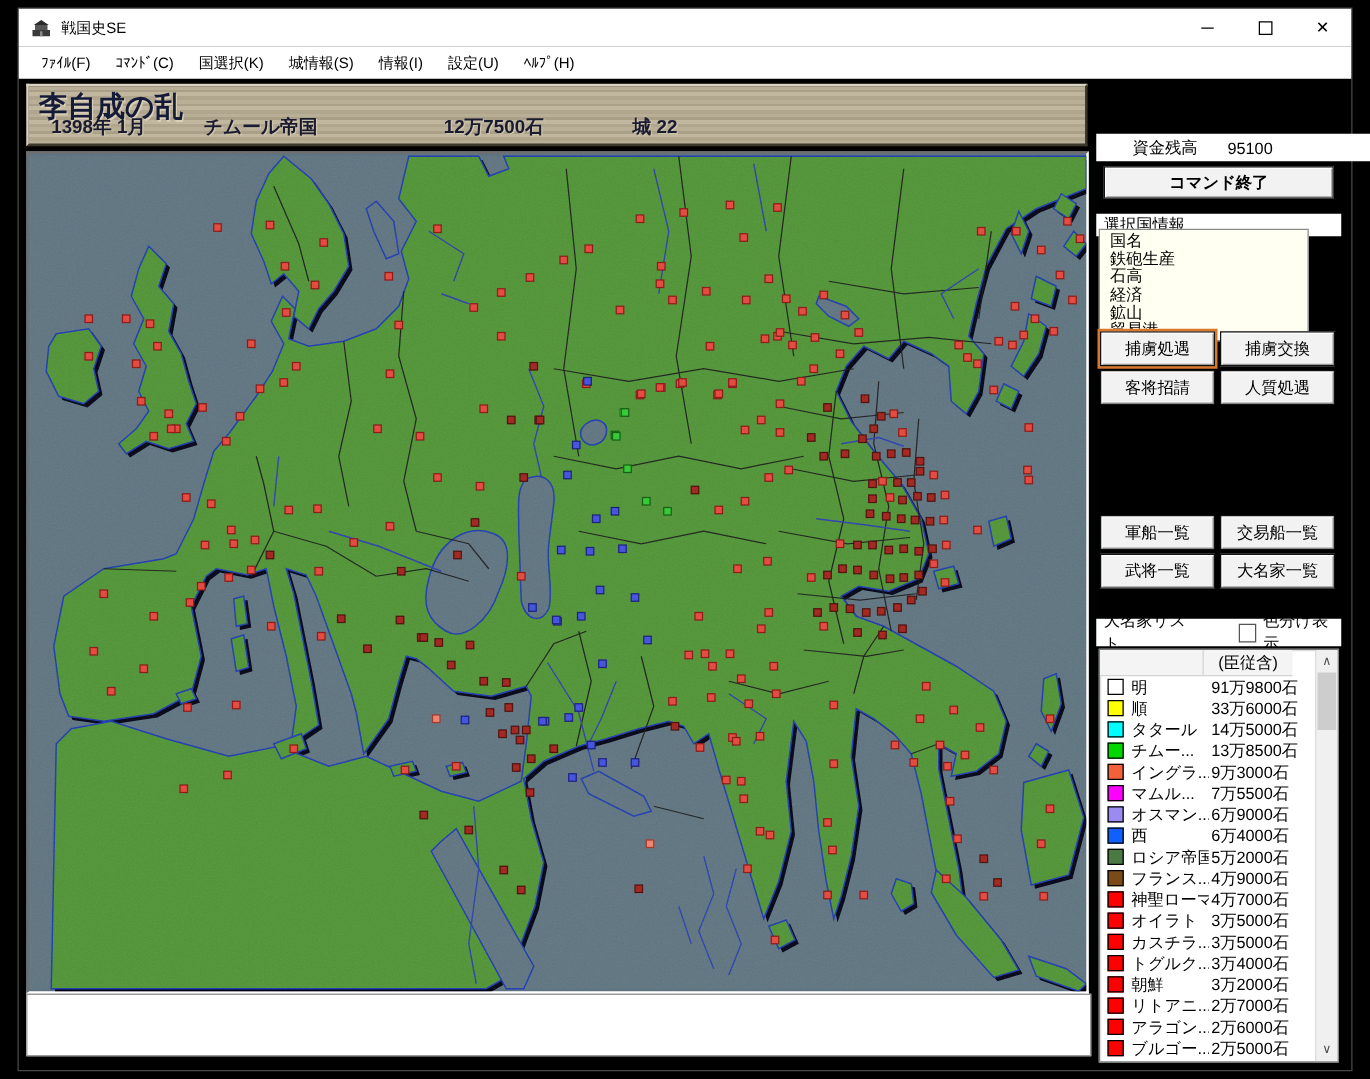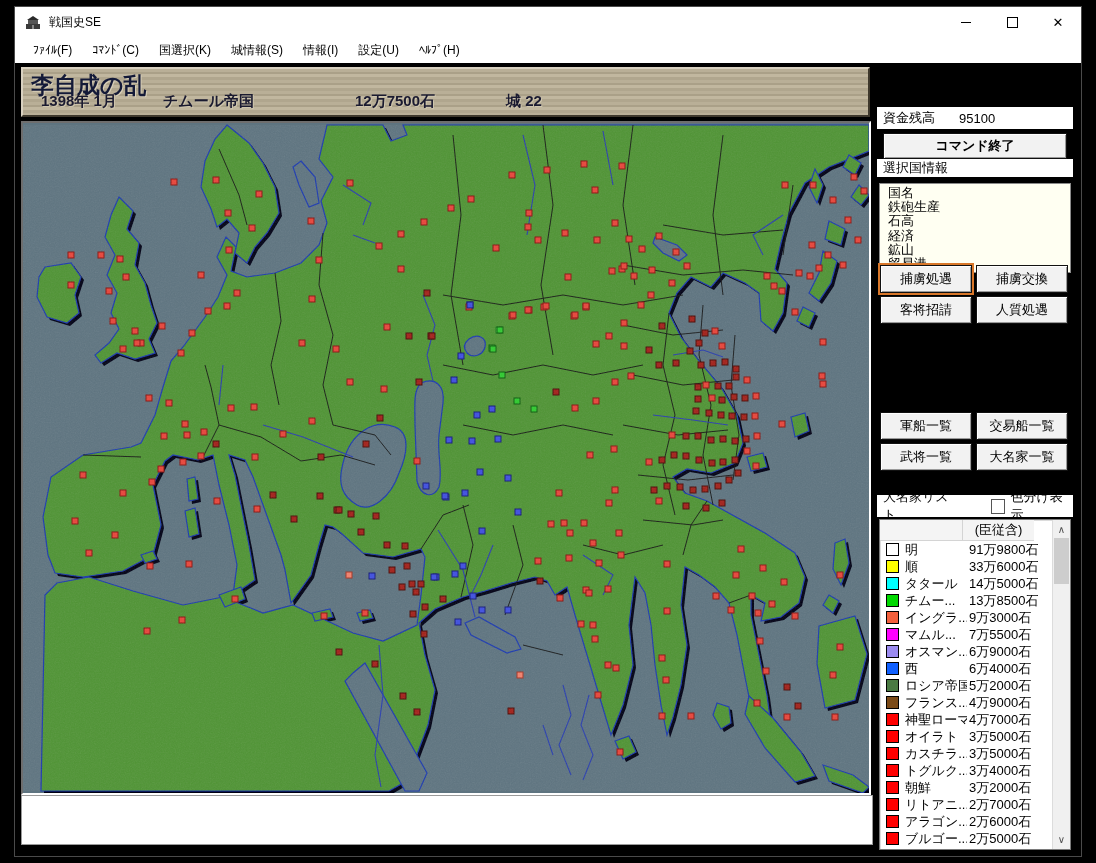--- a/index.html
+++ b/index.html
@@ -32,29 +32,29 @@
   
   .msgbar{position:absolute;left:6px;top:788px;width:852px;height:50px;background:#fff;border:1px solid #9a9a9a;box-sizing:border-box;}
   
   .rpanel{position:absolute;left:862px;top:62px;width:196px;height:781px;background:#000;}
   .phase{position:absolute;left:0;top:6px;width:196px;height:28px;box-sizing:border-box;
          background:repeating-linear-gradient(180deg,#23332f 0 2px,#5c6c64 2px 4px);
          border:1px solid #0a0a0a;box-shadow:inset 1px 1px 0 #cfd8d4,inset -1px -1px 0 #39453f;
          display:flex;align-items:center;justify-content:center;
          color:#fff;font-size:15px;font-weight:bold;letter-spacing:2px;text-shadow:1px 1px 0 #000;}
   .white-strip{position:absolute;left:0;width:196px;background:#fff;color:#000;font-size:13px;display:flex;align-items:center;}
-  .funds{top:38px;height:22px;}
+  .funds{top:38px;height:22px;padding-left:23px;}
   .funds .lbl{margin-left:6px;} .funds .val{margin-left:24px;}
   .btn{box-sizing:border-box;background:#f2f2f2;border:1px solid #111;
        box-shadow:inset 1px 1px 0 #fff,inset -1px -1px 0 #9a9a9a;
        font-size:13px;color:#000;display:flex;align-items:center;justify-content:center;
        font-family:inherit;cursor:default;white-space:nowrap;}
   .cmd-end{position:absolute;left:6px;top:64px;width:184px;height:26px;font-weight:bold;}
-  .selinfo-label{top:90px;height:18px;padding-left:6px;box-sizing:border-box;}
-  .selinfo-box{position:absolute;left:2px;top:114px;width:192px;height:90px;box-sizing:border-box;
+  .selinfo-label{top:102px;height:18px;padding-left:6px;box-sizing:border-box;}
+  .selinfo-box{position:absolute;left:2px;top:114px;width:168px;height:90px;box-sizing:border-box;
                background:#fffff2;border:1px solid #8a8a8a;padding:2px 0 0 8px;overflow:hidden;}
   .selinfo-box div{font-size:13px;color:#000;line-height:14.2px;}
   .btn-grid{position:absolute;display:grid;grid-template-columns:92px 92px;grid-auto-rows:28px;gap:3px 4px;}
   .actions{left:3px;top:196px;}
   .lists{left:3px;top:343px;}
   .btn.focused{outline:2px solid #d9772a;outline-offset:0px;}
   .dlabel{top:426px;height:22px;}
   .dlabel .lbl{margin-left:6px;}
   .chk{display:flex;align-items:center;margin-left:22px;padding-left:10px;}
   .chk .box{width:13px;height:13px;background:#fff;border:1px solid #555;margin-right:5px;}

